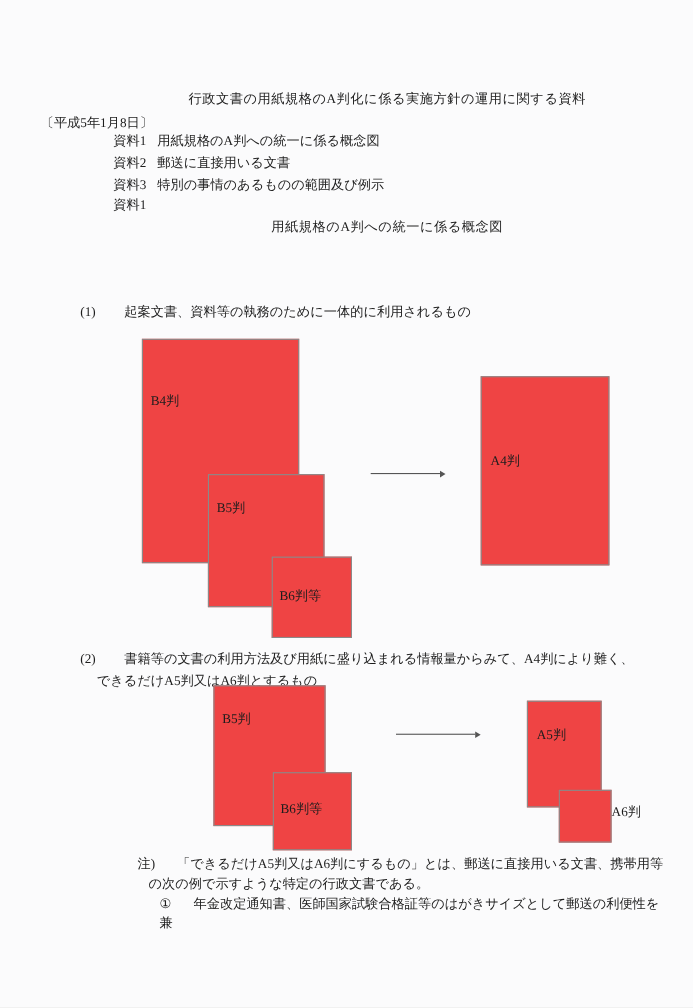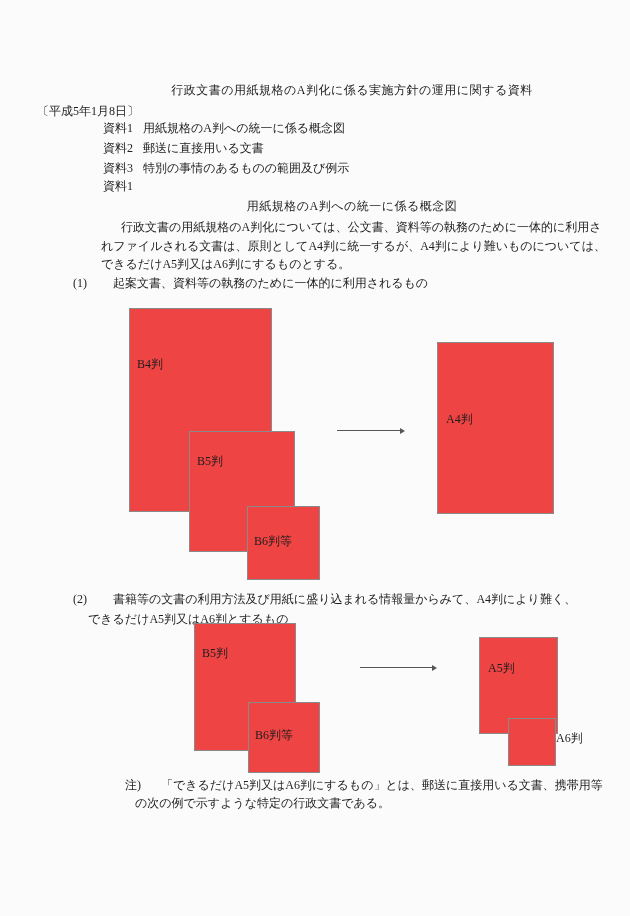--- a/index.html
+++ b/index.html
@@ -64,21 +64,20 @@
       <span>郵送に直接用いる文書</span>
     </div>
     <div class="toc-row">
       <span class="toc-label">資料3</span>
       <span>特別の事情のあるものの範囲及び例示</span>
     </div>
   </div>
 
   <div class="abs section-label">資料1</div>
   <div class="abs section-heading">用紙規格のA判への統一に係る概念図</div>
-  <div class="abs intro">行政文書の用紙規格のA判化については、公文書、資料等の執務のために一体的に利用されファイルされる文書は、原則としてA4判に統一するが、A4判により難いものについては、できるだけA5判又はA6判にするものとする。</div>
 
   <div class="abs item item-1">
     <span class="item-num">(1)</span><span>起案文書、資料等の執務のために一体的に利用されるもの</span>
   </div>
 
   <div class="box" style="left:129px;top:308px;width:143px;height:204px;z-index:1;">
     <span class="box-label" style="left:7px;top:47px;">B4判</span>
   </div>
   <div class="box" style="left:189px;top:431px;width:106px;height:121px;z-index:2;">
     <span class="box-label" style="left:7px;top:21px;">B5判</span>
@@ -101,24 +100,27 @@
   <div class="box" style="left:194px;top:623px;width:102px;height:128px;z-index:1;">
     <span class="box-label" style="left:7px;top:21px;">B5判</span>
   </div>
   <div class="box" style="left:248px;top:702px;width:72px;height:71px;z-index:2;">
     <span class="box-label" style="left:6px;top:24px;">B6判等</span>
   </div>
   <div class="arrow" style="left:360px;top:662px;width:77px;">
     <span class="arrow-line"></span>
       <span class="arrow-head"></span>
   </div>
-  <div class="box" style="left:479px;top:637px;width:79px;height:97px;z-index:1;">
+  <div class="box" style="left:479px;top:637px;width:68px;height:97px;z-index:1;">
     <span class="box-label" style="left:8px;top:22px;">A5判</span>
   </div>
   <div class="box" style="left:508px;top:718px;width:48px;height:48px;z-index:2;">
     <span class="box-label" style="left:23px;top:11px;margin-left:24px;">A6判</span>
   </div>
 
   <div class="abs note">
     <span class="note-label">注)</span><span>「できるだけA5判又はA6判にするもの」とは、郵送に直接用いる文書、携帯用等の次の例で示すような特定の行政文書である。</span>
   </div>
+  <div class="abs note-item">
+    <span class="note-item-num">①</span><span>年金改定通知書、医師国家試験合格証等のはがきサイズとして郵送の利便性を兼</span>
+  </div>
 
 </div>
 
 </body></html>

